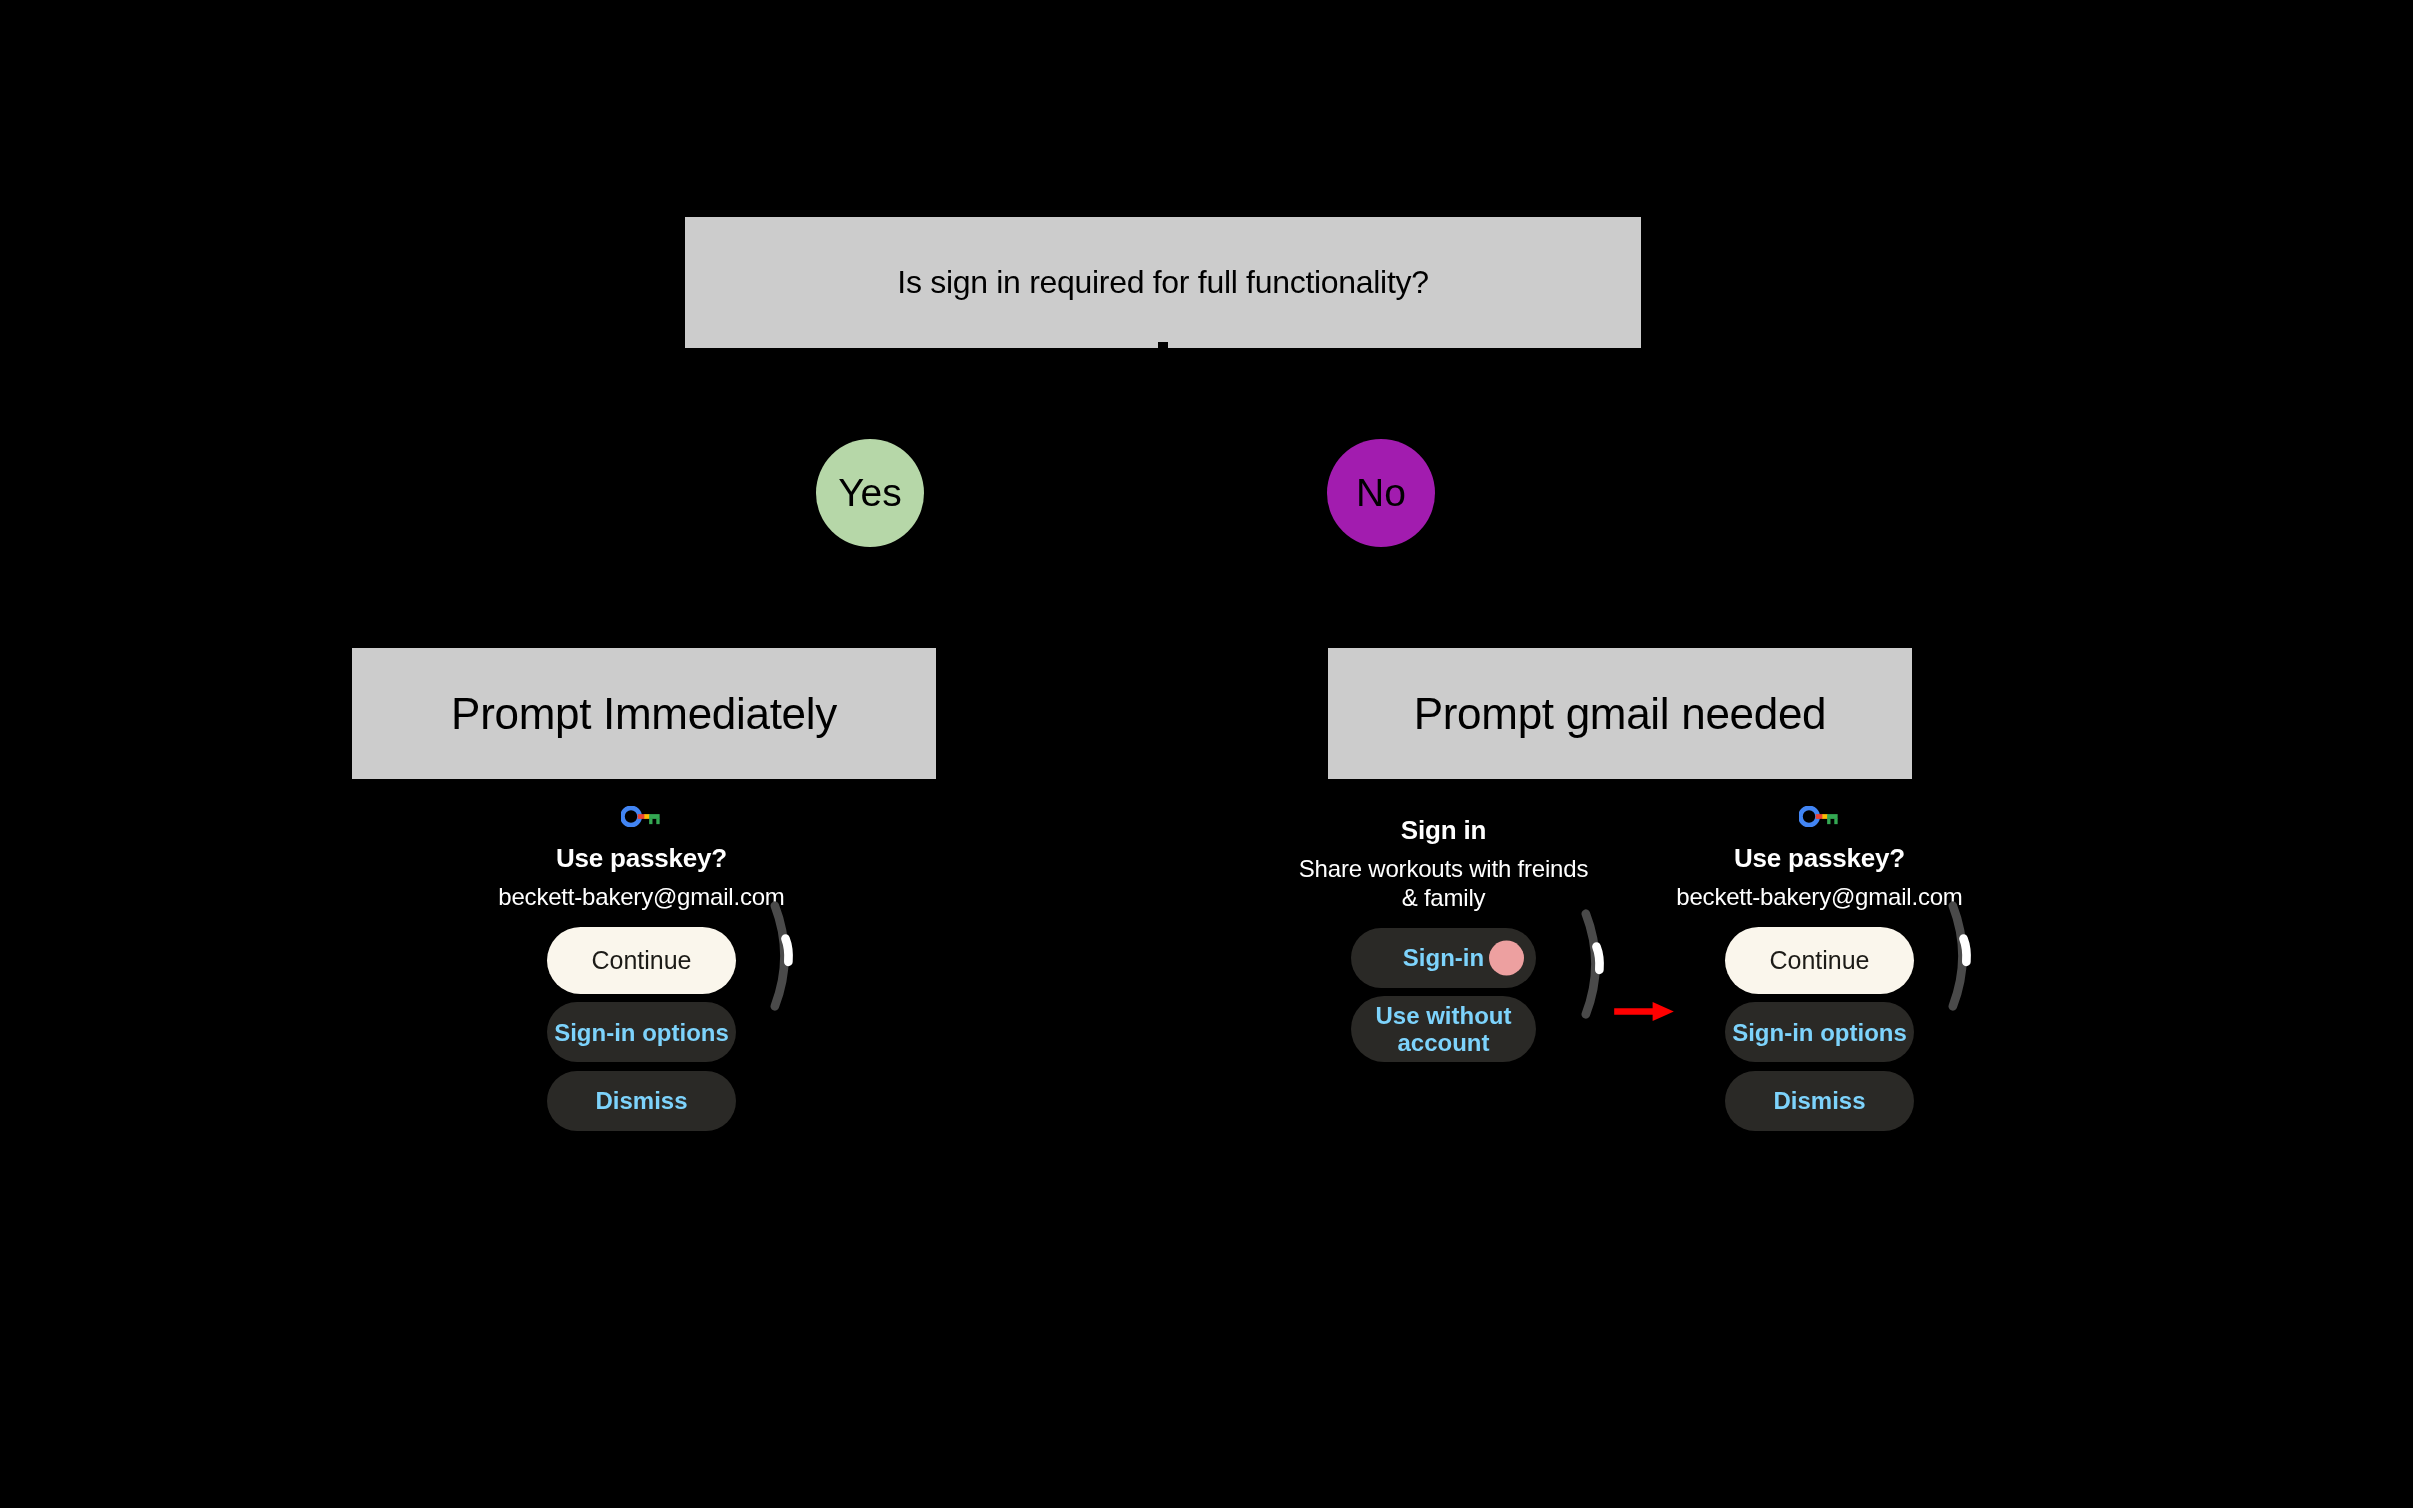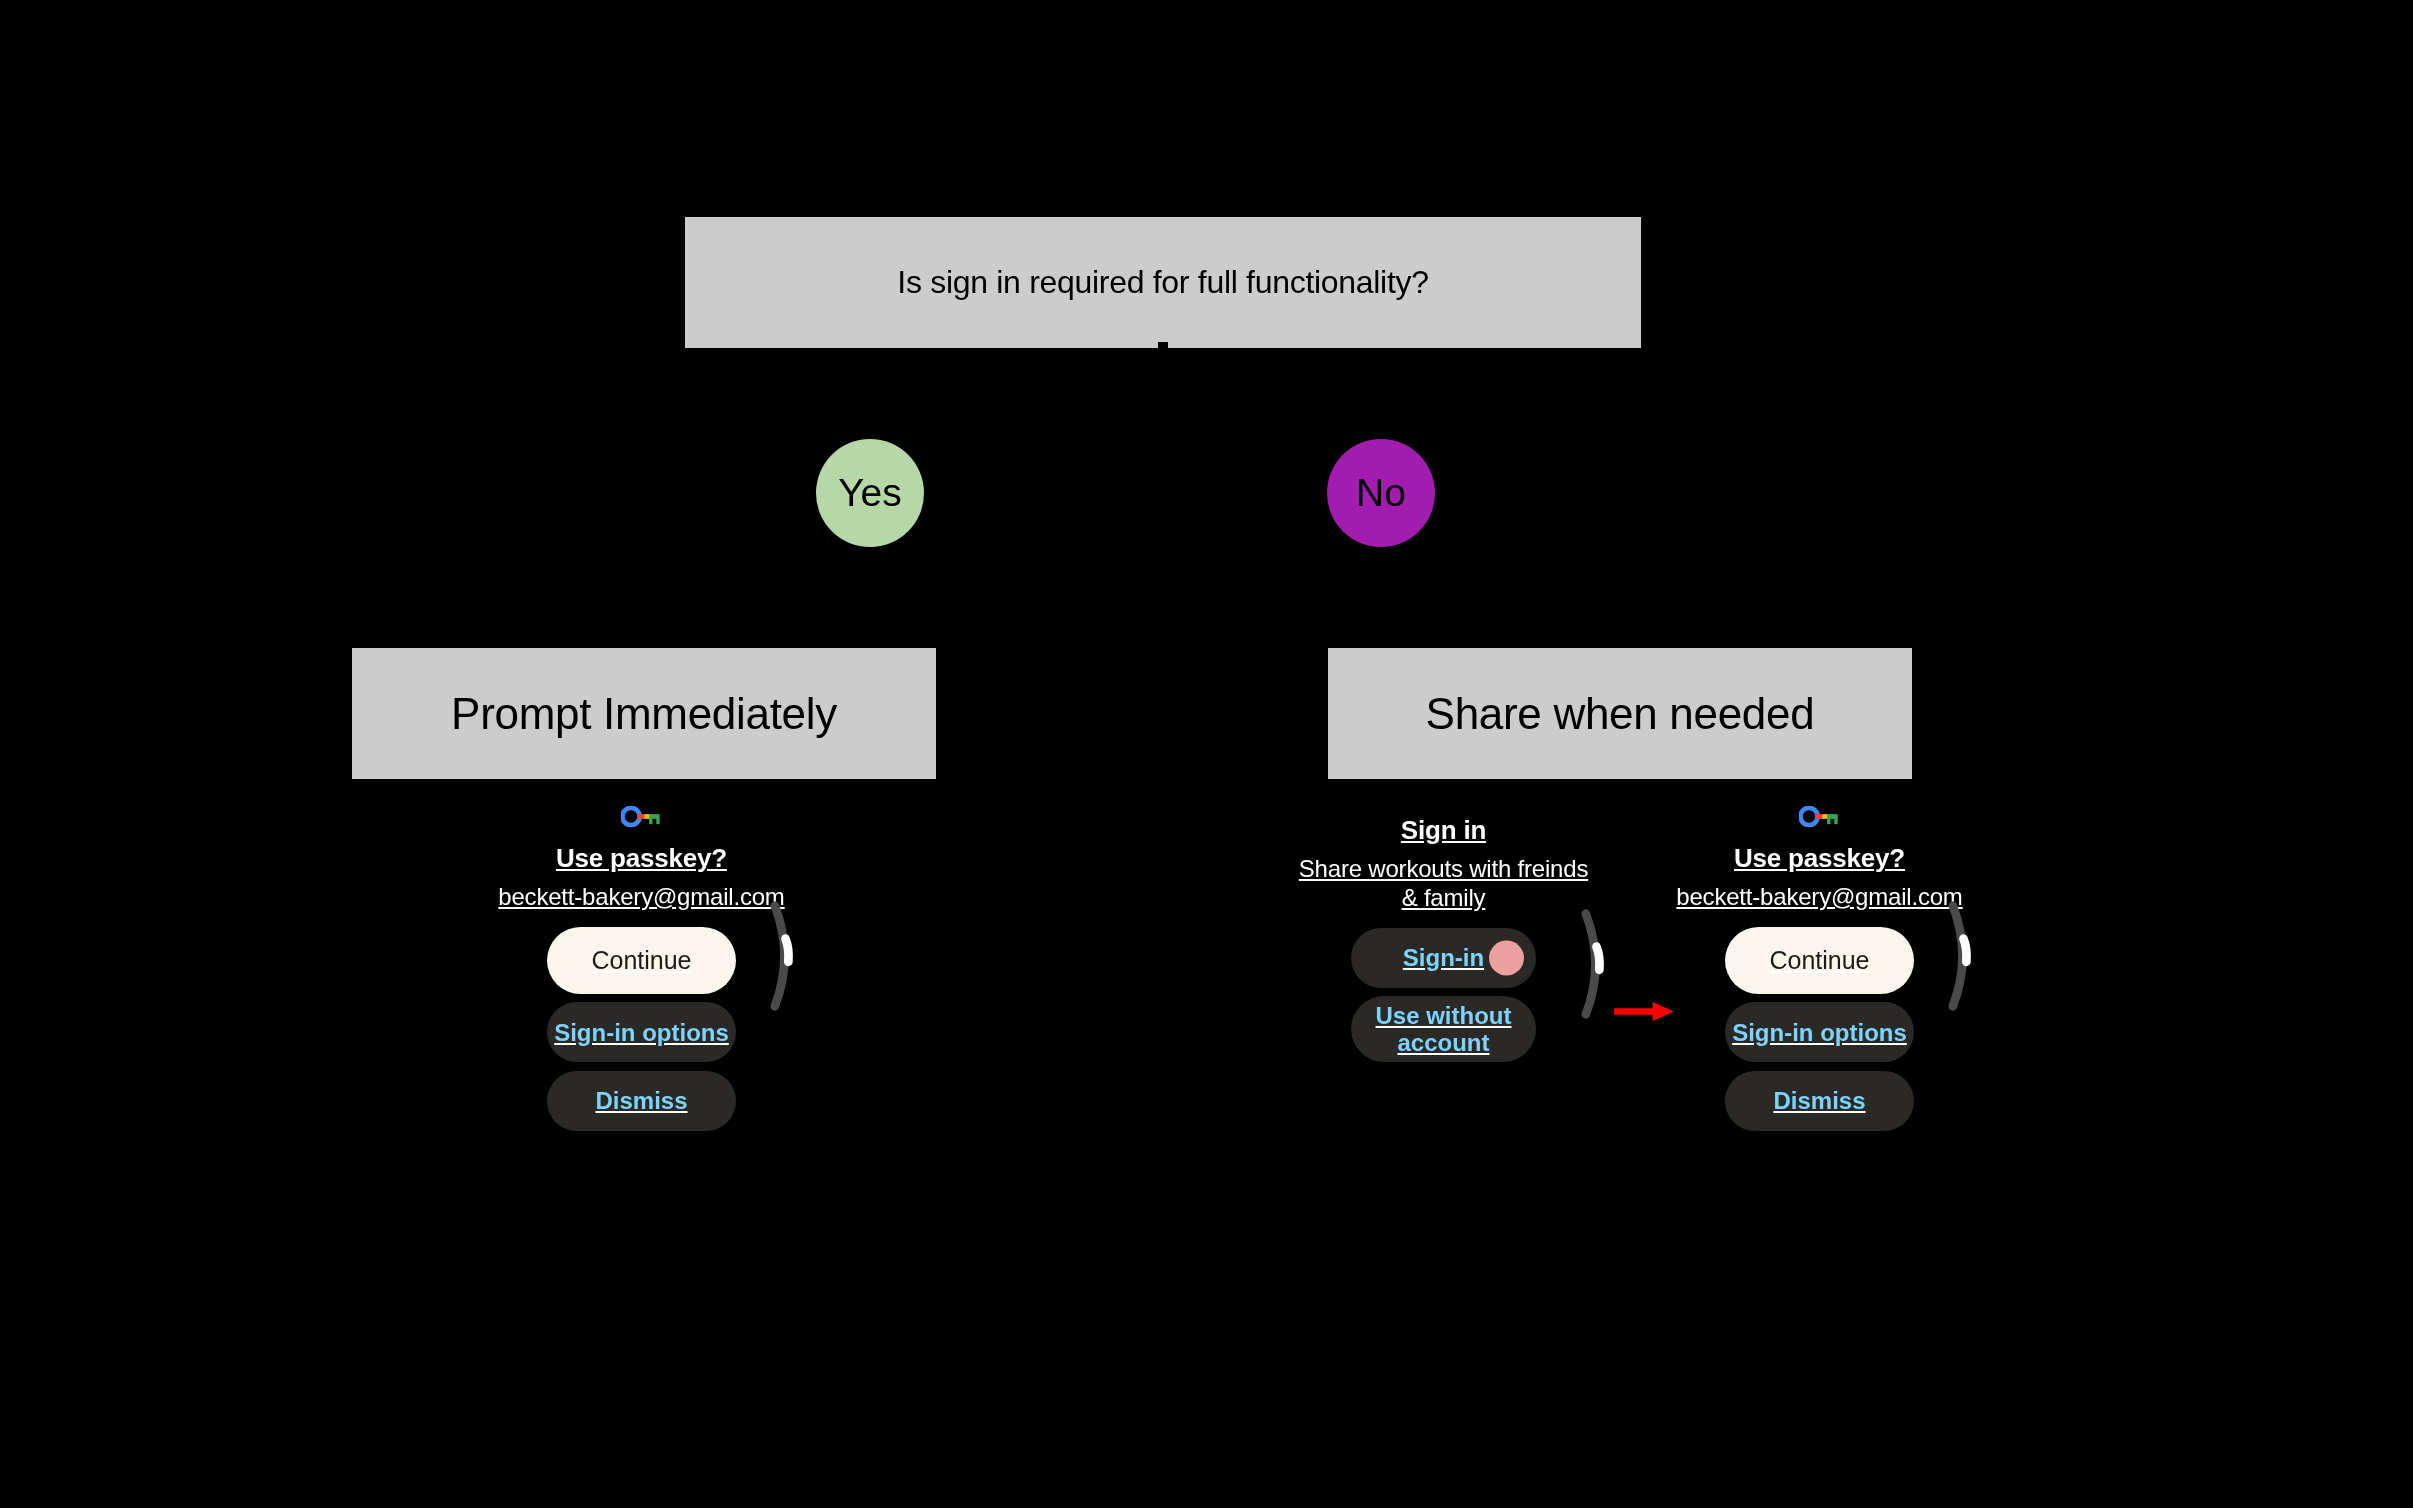--- a/index.html
+++ b/index.html
@@ -73,21 +73,20 @@
     left: 1327px; top: 439px;
     width: 108px; height: 108px;
     background: #a21caf;
   }
 
   
   .mock {
     position: absolute;
     color: #ffffff;
     text-align: center;
-    text-decoration: underline;
   }
   #mock-left  { left: 463px;  top: 806px; width: 357px; }
   #mock-mid   { left: 1294px; top: 816px; width: 299px; }
   #mock-right { left: 1641px; top: 806px; width: 357px; }
 
   .passkey-icon {
     width: 41px; height: 21px;
     margin: 0 auto 17.4px auto;
     display: block;
   }
@@ -177,21 +176,21 @@
 <div class="flow-box" id="box-root">Is sign in required for full functionality?</div>
 
 <div class="stub" id="stub-root"></div>
 
 <div class="decision" id="circle-yes">Yes</div>
 
 <div class="decision" id="circle-no">No</div>
 
 <div class="flow-box" id="box-left">Prompt Immediately</div>
 
-<div class="flow-box" id="box-right">Share when needed</div>
+<div class="flow-box" id="box-right">Prompt gmail needed</div>
 
 <div class="mock" id="mock-left">
   <svg class="passkey-icon" viewBox="0 0 42 22">
     <circle cx="10" cy="11" r="9" fill="none" stroke="#4285f4" stroke-width="5"></circle>
     <rect x="17" y="8.5" width="8" height="5" fill="#ea4335"></rect>
     <rect x="24" y="8.5" width="6" height="5" fill="#fbbc04"></rect>
     <rect x="29" y="8.5" width="11" height="5" fill="#34a853"></rect>
     <rect x="29" y="13" width="3.5" height="6" fill="#34a853"></rect>
     <rect x="36.5" y="13" width="3.5" height="6" fill="#34a853"></rect>
   </svg>

